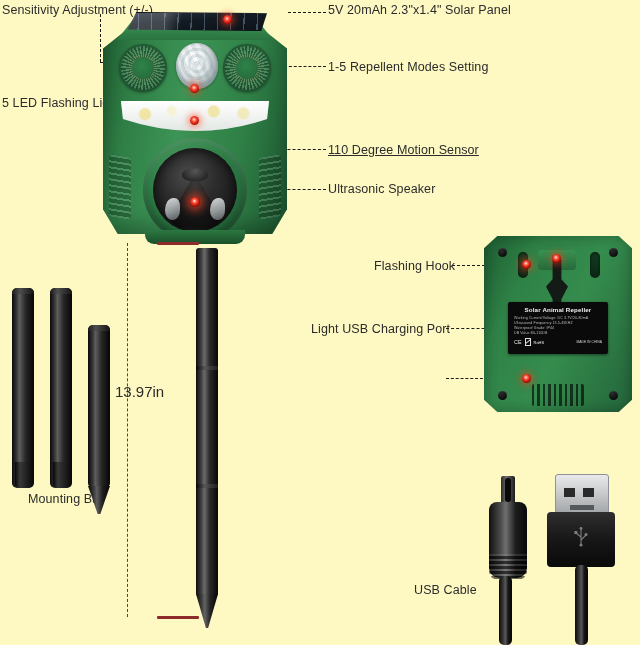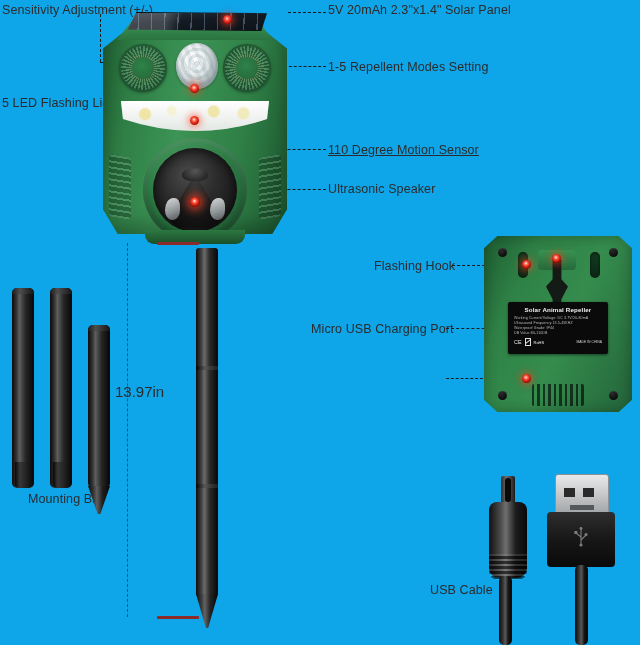--- a/index.html
+++ b/index.html
@@ -1,18 +1,18 @@
 <!DOCTYPE html>
 <html><head>
 <meta charset="utf-8">
 <style>
   html,body{margin:0;padding:0;background:#ffffff;}
   body{width:640px;height:645px;overflow:hidden;
        font-family:"Liberation Sans","DejaVu Sans",sans-serif;}
-  #stage{position:relative;width:640px;height:645px;background:#0ea5e9;}
+  #stage{position:relative;width:640px;height:645px;background:#fef9c3;}
 
   .lbl{position:absolute;color:#2b2b2b;font-size:12.5px;line-height:14px;
        white-space:nowrap;letter-spacing:.1px;}
 
   
   .lead{position:absolute;pointer-events:none;}
   .lead-h{border-top:1.4px dashed #1c1c1c;}
   .lead-v{border-left:1.4px dashed #1c1c1c;}
 
   
@@ -248,23 +248,23 @@
 
 <div id="stage">
 
   <div class="lbl" style="left:2px;top:3px;">Sensitivity Adjustment (+/-)</div>
   <div class="lbl" style="left:328px;top:3px;">5V 20mAh 2.3"x1.4" Solar Panel</div>
   <div class="lbl" style="left:328px;top:60px;">1-5 Repellent Modes Setting</div>
   <div class="lbl" style="left:2px;top:96px;">5 LED Flashing Light</div>
   <div class="lbl" style="left:328px;top:143px;text-decoration:underline;">110 Degree Motion Sensor</div>
   <div class="lbl" style="left:328px;top:182px;">Ultrasonic Speaker</div>
   <div class="lbl" style="left:374px;top:259px;">Flashing Hook</div>
-  <div class="lbl" style="left:311px;top:322px;">Micro USB Charging Port</div>
+  <div class="lbl" style="left:311px;top:322px;">Light USB Charging Port</div>
   <div class="lbl" style="left:28px;top:492px;">Mounting Bar</div>
-  <div class="lbl" style="left:414px;top:583px;margin-left:16px;">USB Cable</div>
+  <div class="lbl" style="left:414px;top:583px;">USB Cable</div>
 
   <div class="lead lead-v" style="left:100px;top:14px;height:48px;"></div>
   <div class="lead lead-h" style="left:100px;top:62px;width:36px;"></div>
   <div class="lead lead-h" style="left:288px;top:12px;width:38px;"></div>
   <div class="lead lead-h" style="left:284px;top:66px;width:42px;"></div>
   <div class="lead lead-h" style="left:124px;top:104px;width:40px;"></div>
   <div class="lead lead-v" style="left:193px;top:88px;height:18px;"></div>
   <div class="lead lead-h" style="left:196px;top:149px;width:130px;"></div>
   <div class="lead lead-v" style="left:196px;top:116px;height:34px;"></div>
   <div class="lead lead-h" style="left:206px;top:189px;width:120px;"></div>

